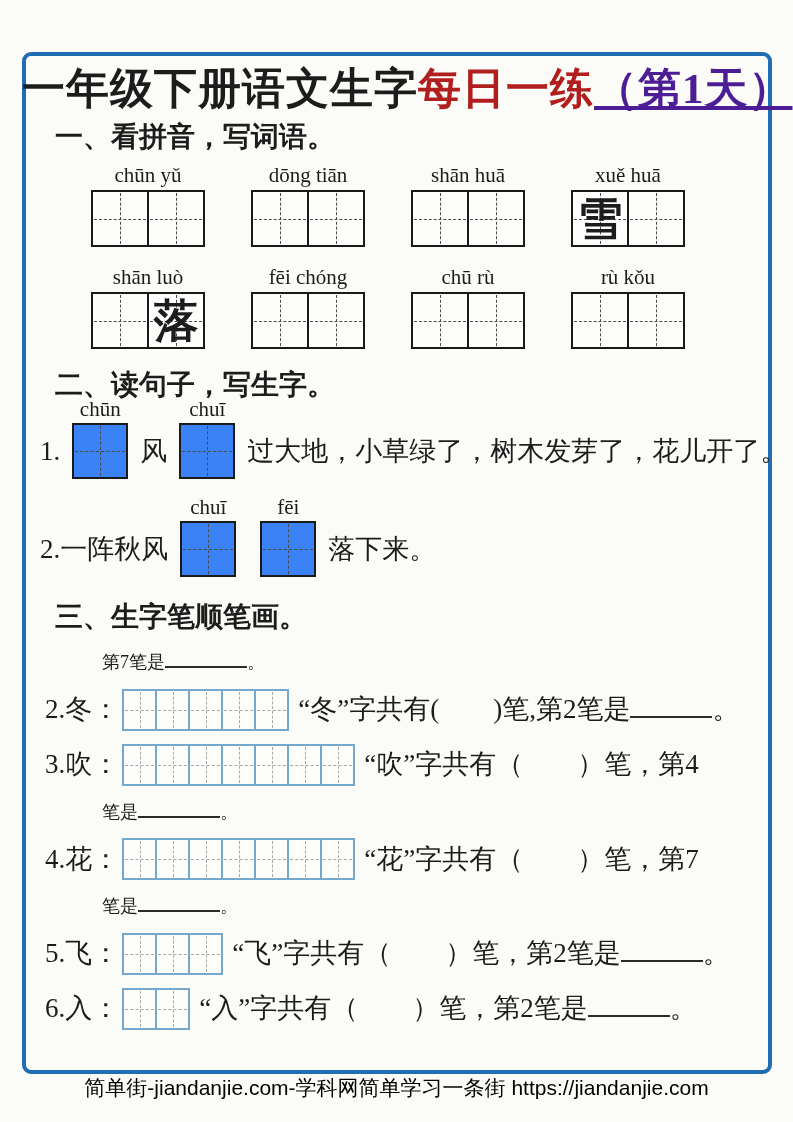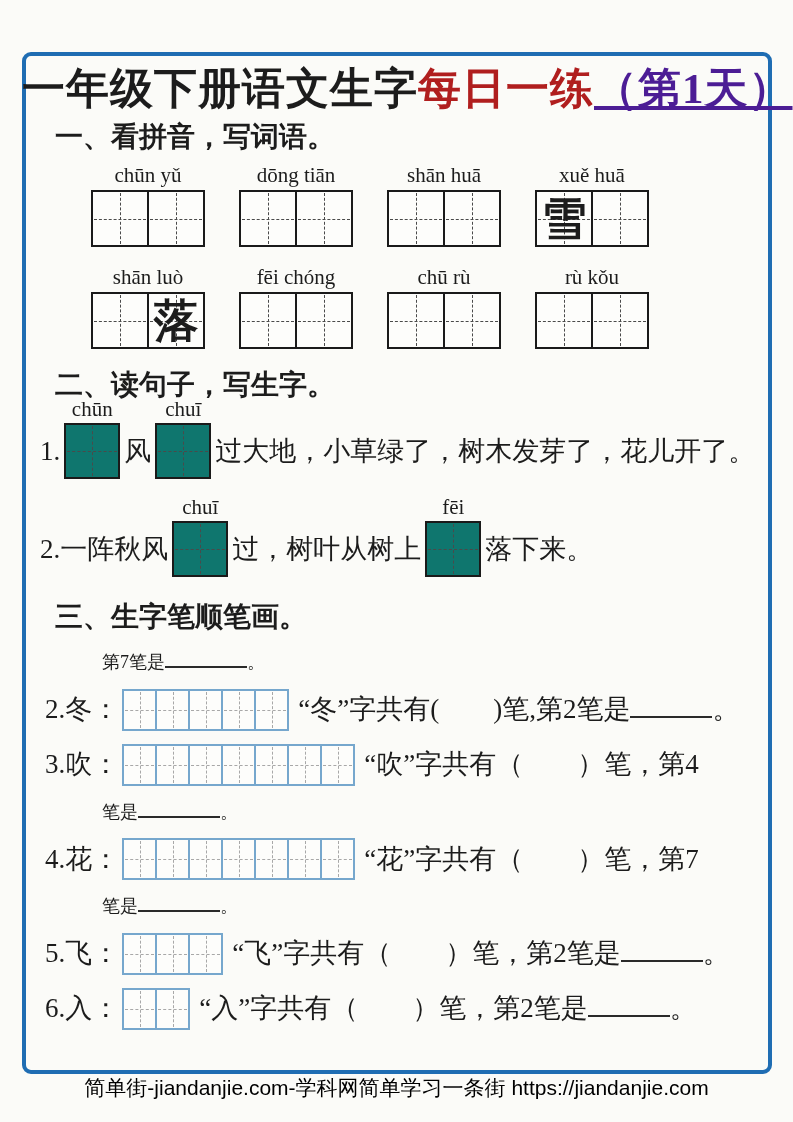--- a/index.html
+++ b/index.html
@@ -19,37 +19,37 @@
   }
   .t-red{color:#b01e1e;}
   .t-blue{color:#4c1d95;text-decoration:underline;}
   .h{position:absolute;left:55px;font-size:28px;font-weight:bold;white-space:nowrap;}
   .hs1{top:118px;}
   .hs2{top:366px;}
   .hs3{top:598px;font-family:Liberation Serif, serif;}
 
   
   .words{position:absolute;left:57px;top:162px;width:690px;display:flex;flex-wrap:wrap;}
-  .word-group{width:114px;margin-left:34px;margin-right:0;}
+  .word-group{width:114px;margin-left:34px;margin-right:12px;}
   .word-group:nth-child(n+5){margin-top:17px;}
   .pinyin{height:28px;line-height:26px;text-align:center;font-size:21px;white-space:nowrap;}
   .tzg{display:flex;border:2.5px solid #1a1a1a;width:max-content;background:#fdfdfb;}
   .tzg-cell{width:54px;height:53px;position:relative;}
   .tzg-cell + .tzg-cell{border-left:2.5px solid #1a1a1a;}
   .tzg-cell::before{content:"";position:absolute;left:1px;right:1px;top:50%;border-top:1.5px dashed #4a4a4a;}
   .tzg-cell::after{content:"";position:absolute;top:1px;bottom:1px;left:50%;border-left:1.5px dashed #4a4a4a;}
   .fill{position:absolute;inset:0;display:flex;align-items:center;justify-content:center;
         font-size:45px;font-weight:bold;z-index:2;}
 
   
   .sentence{position:absolute;left:40px;display:flex;align-items:center;font-size:27px;white-space:nowrap;}
   .sentence1{top:423px;}
   .sentence2{top:521px;}
   .stext{display:inline-block;}
-  .sbox{width:52px;height:52px;border:2.5px solid #1a1a1a;position:relative;margin:0 4px;background:#0f766e;flex:0 0 auto;text-align:right;}
+  .sbox{width:52px;height:52px;border:2.5px solid #1a1a1a;position:relative;margin:0 12px;background:#3b82f6;flex:0 0 auto;text-align:right;}
   .sbox::before{content:"";position:absolute;left:1px;right:1px;top:50%;border-top:1.5px dashed #4a4a4a;}
   .sbox::after{content:"";position:absolute;top:1px;bottom:1px;left:50%;border-left:1.5px dashed #4a4a4a;}
   .bpy{position:absolute;top:-28px;left:50%;transform:translateX(-50%);font-size:21px;font-weight:normal;white-space:nowrap;}
 
   
   .s3items{position:absolute;left:45px;top:640px;width:710px;}
   .s3item{margin-bottom:6px;}
   .s3line1{font-size:27px;line-height:46px;white-space:nowrap;}
   .s3line2{font-size:18px;line-height:36px;margin-left:57px;margin-top:4px;white-space:nowrap;}
   .s3label{display:inline;}
@@ -150,21 +150,20 @@
       <div class="sbox">
         <span class="bpy">chuī</span>
       </div>
       <span class="stext">过大地，小草绿了，树木发芽了，花儿开了。</span>
     </div>
     <div class="sentence sentence2">
       <span class="stext">2.一阵秋风</span>
       <div class="sbox">
         <span class="bpy">chuī</span>
       </div>
-      <span class="stext">过，树叶从树上</span>
       <div class="sbox">
         <span class="bpy">fēi</span>
       </div>
       <span class="stext">落下来。</span>
     </div>
   </div>
 
 <div class="h hs3">三、生字笔顺笔画。</div>
 <div class="s3items" id="stroke-items">
     <div class="s3item">

